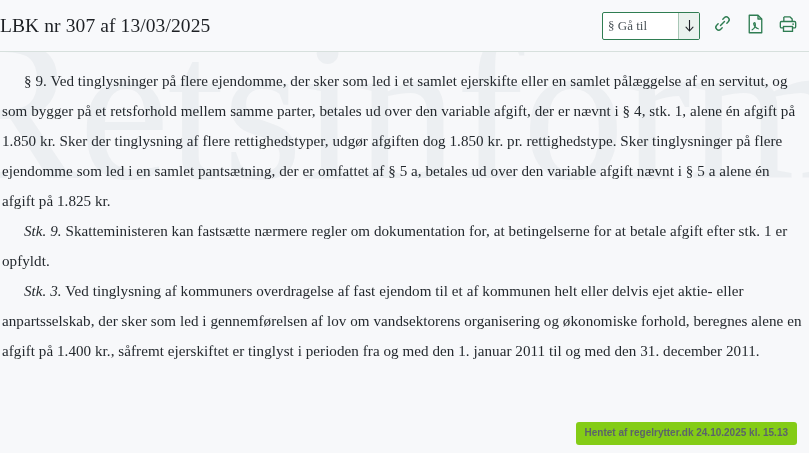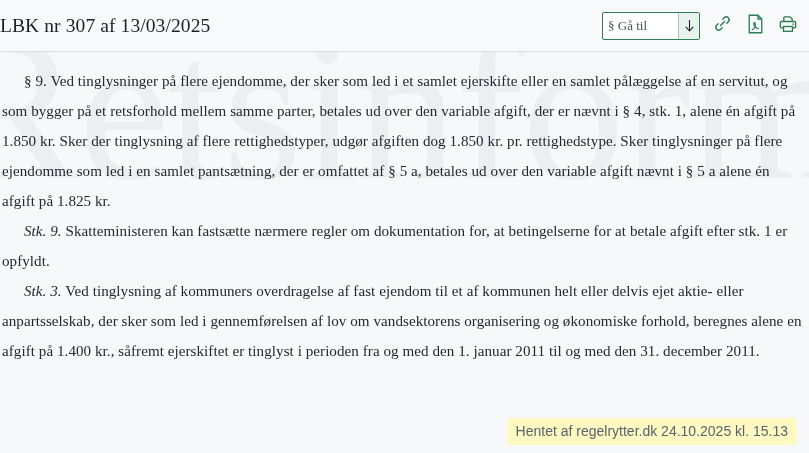--- a/index.html
+++ b/index.html
@@ -142,29 +142,30 @@
   }
   .para .lead {
     font-style: italic;
   }
 
   
   .footer-badge {
     position: absolute;
     right: 12px;
     bottom: 8px;
-    background: #fef9c3;
+    background: #84cc16;
     color: #5b636b;
     font-family: "Liberation Sans", sans-serif;
-    font-size: 14px;
+    font-size: 10px;
     line-height: 1;
     padding: 6px 9px 7px 9px;
     border-radius: 3px;
     white-space: nowrap;
     z-index: 6;
+    font-weight: bold;
   }
 </style>
 </head>
 <body>
 
 <div class="watermark-layer">
   <div class="watermark-text">Retsinformation</div>
 </div>
 
 <div class="topbar">

